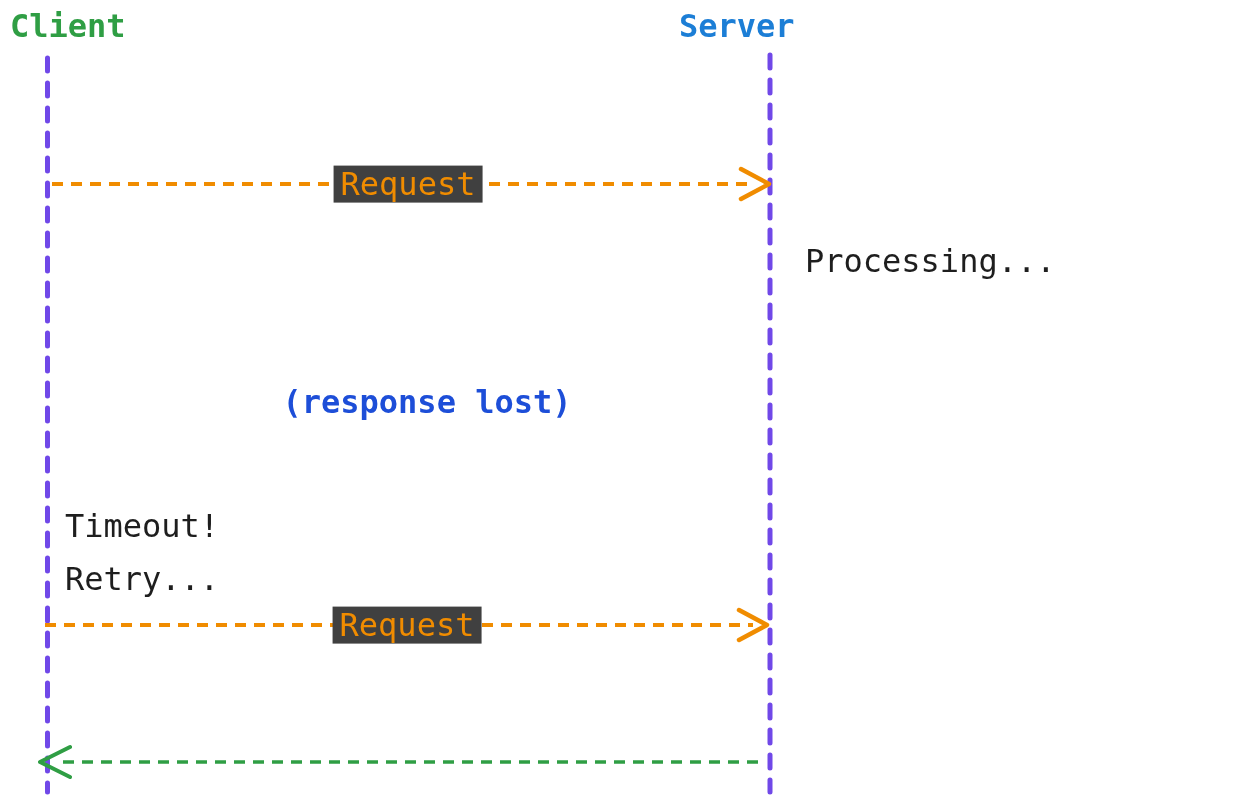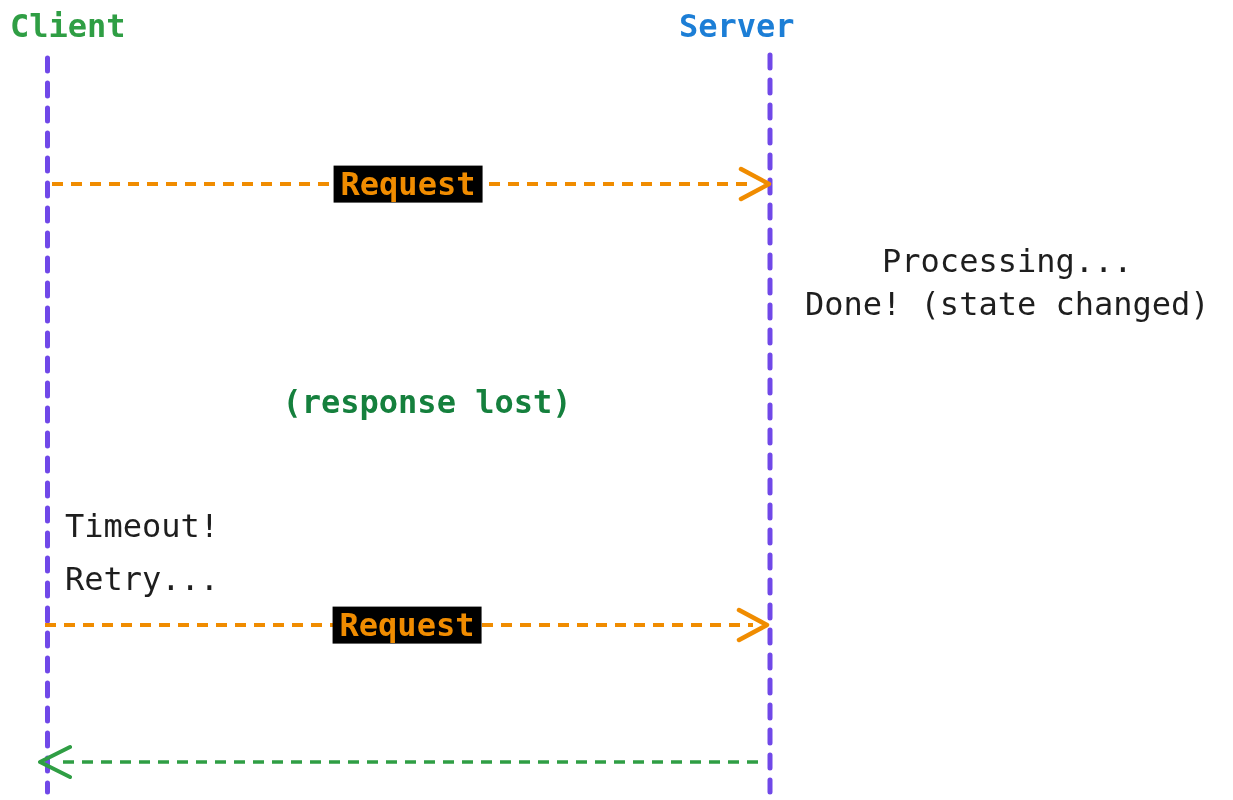--- a/index.html
+++ b/index.html
@@ -30,22 +30,22 @@
     font-size: 32px;
     line-height: 1.15;
   }
   .actor-label {
     font-weight: bold;
   }
   .actor-client { left: 10px; top: 8px; color: #2f9e44; }
   .actor-server { left: 679px; top: 8px; color: #1c7ed6; }
 
   .msg-label {
-    font-weight: bold;
-    background: #000000;
+    font-weight: normal;
+    background: #404040;
     padding: 0 7px;
     transform: translate(-50%, -50%);
   }
   .msg-request  { color: #f08c00; }
   .msg-response { color: #2f9e44; }
   .msg1 { left: 408px; top: 184px; }
   .msg2 { left: 407px; top: 625px; }
   .msg3 { left: 394px; top: 762px; }
 
   .note {
@@ -60,21 +60,21 @@
   .note-server1 { left: 805px; top: 240px; line-height: 43px; }
   .note-client  { left: 65px;  top: 500px; line-height: 53px; }
   .note-server2 { left: 805px; top: 661px; line-height: 44px; }
 
   .note-lost {
     position: absolute;
     z-index: 1;
     left: 427px;
     top: 383px;
     transform: translateX(-50%);
-    color: #15803d;
+    color: #1d4ed8;
     font-size: 32px;
     font-weight: bold;
     white-space: nowrap;
   }
 </style>
 </head>
 <body>
 
 <div class="canvas">
 
@@ -100,21 +100,20 @@
   </svg>
 
   <div class="label actor-label actor-client">Client</div>
   <div class="label actor-label actor-server">Server</div>
 
   <div class="label msg-label msg-request msg1">Request</div>
   <div class="label msg-label msg-request msg2">Request</div>
 
   <div class="note note-server1">
     <span class="note-line">Processing...</span>
-    <span class="note-line">Done! (state changed)</span>
   </div>
 
   <div class="note-lost">(response lost)</div>
 
   <div class="note note-client">
     <span class="note-line">Timeout!</span>
     <span class="note-line">Retry...</span>
   </div>
 
 

